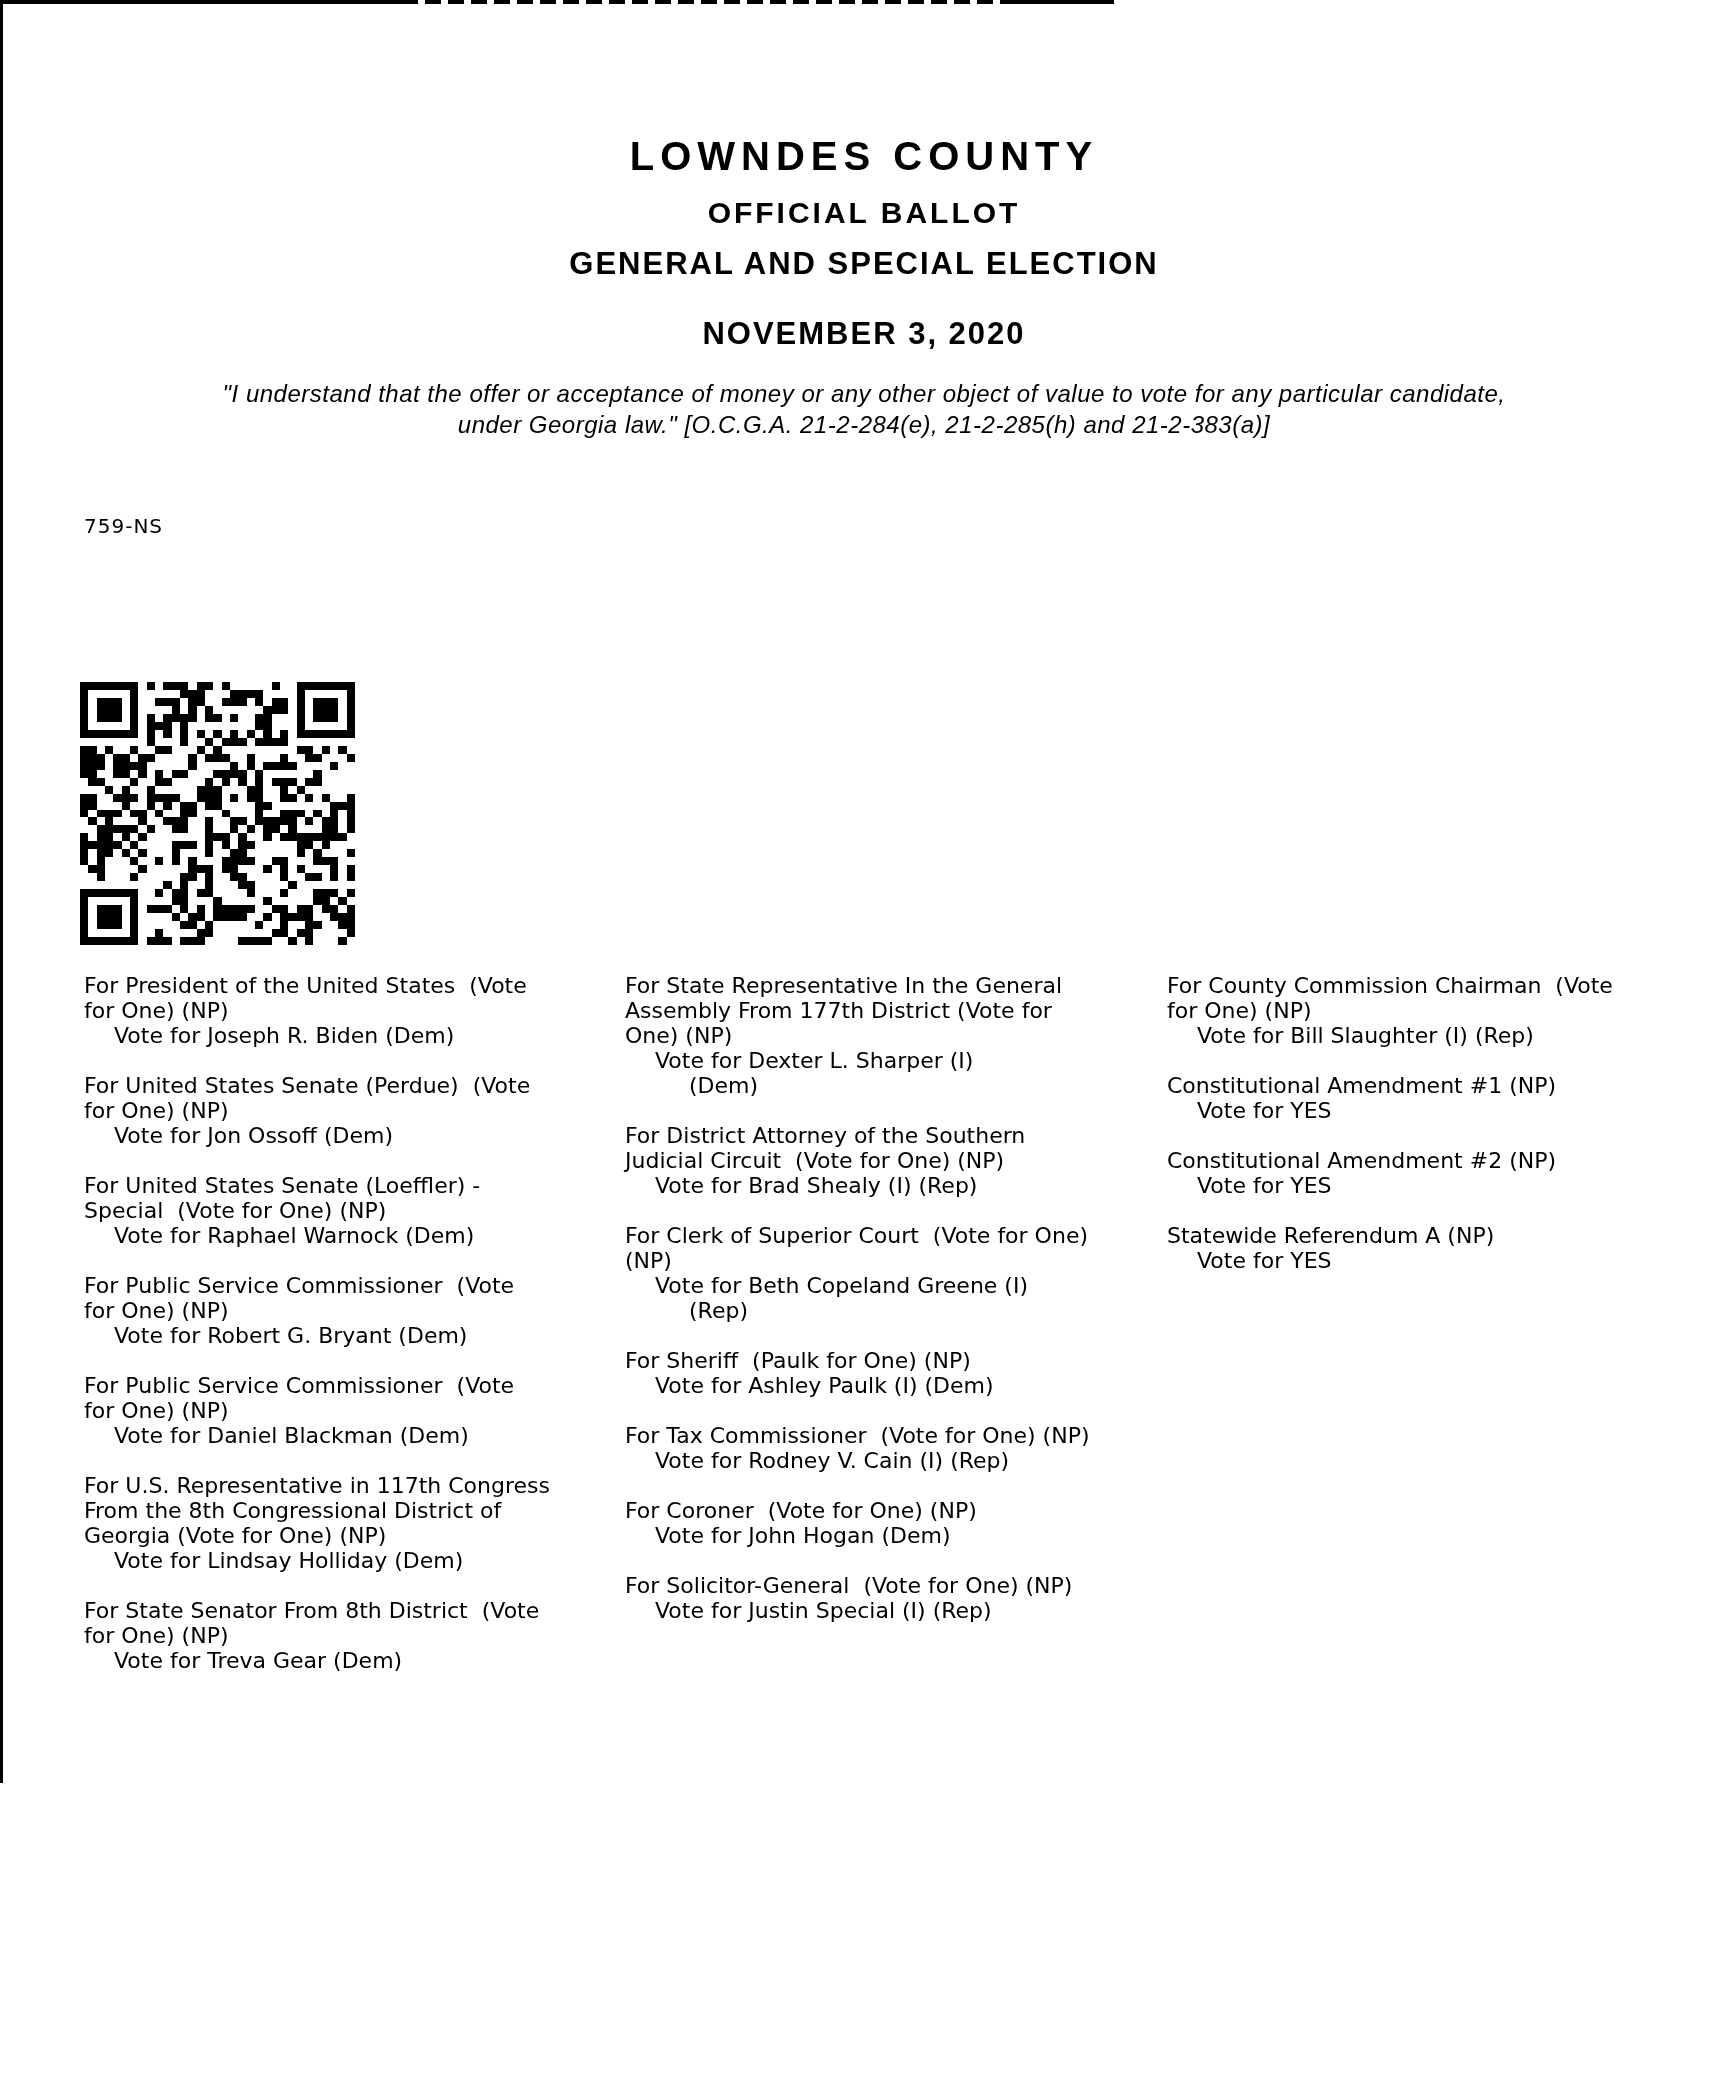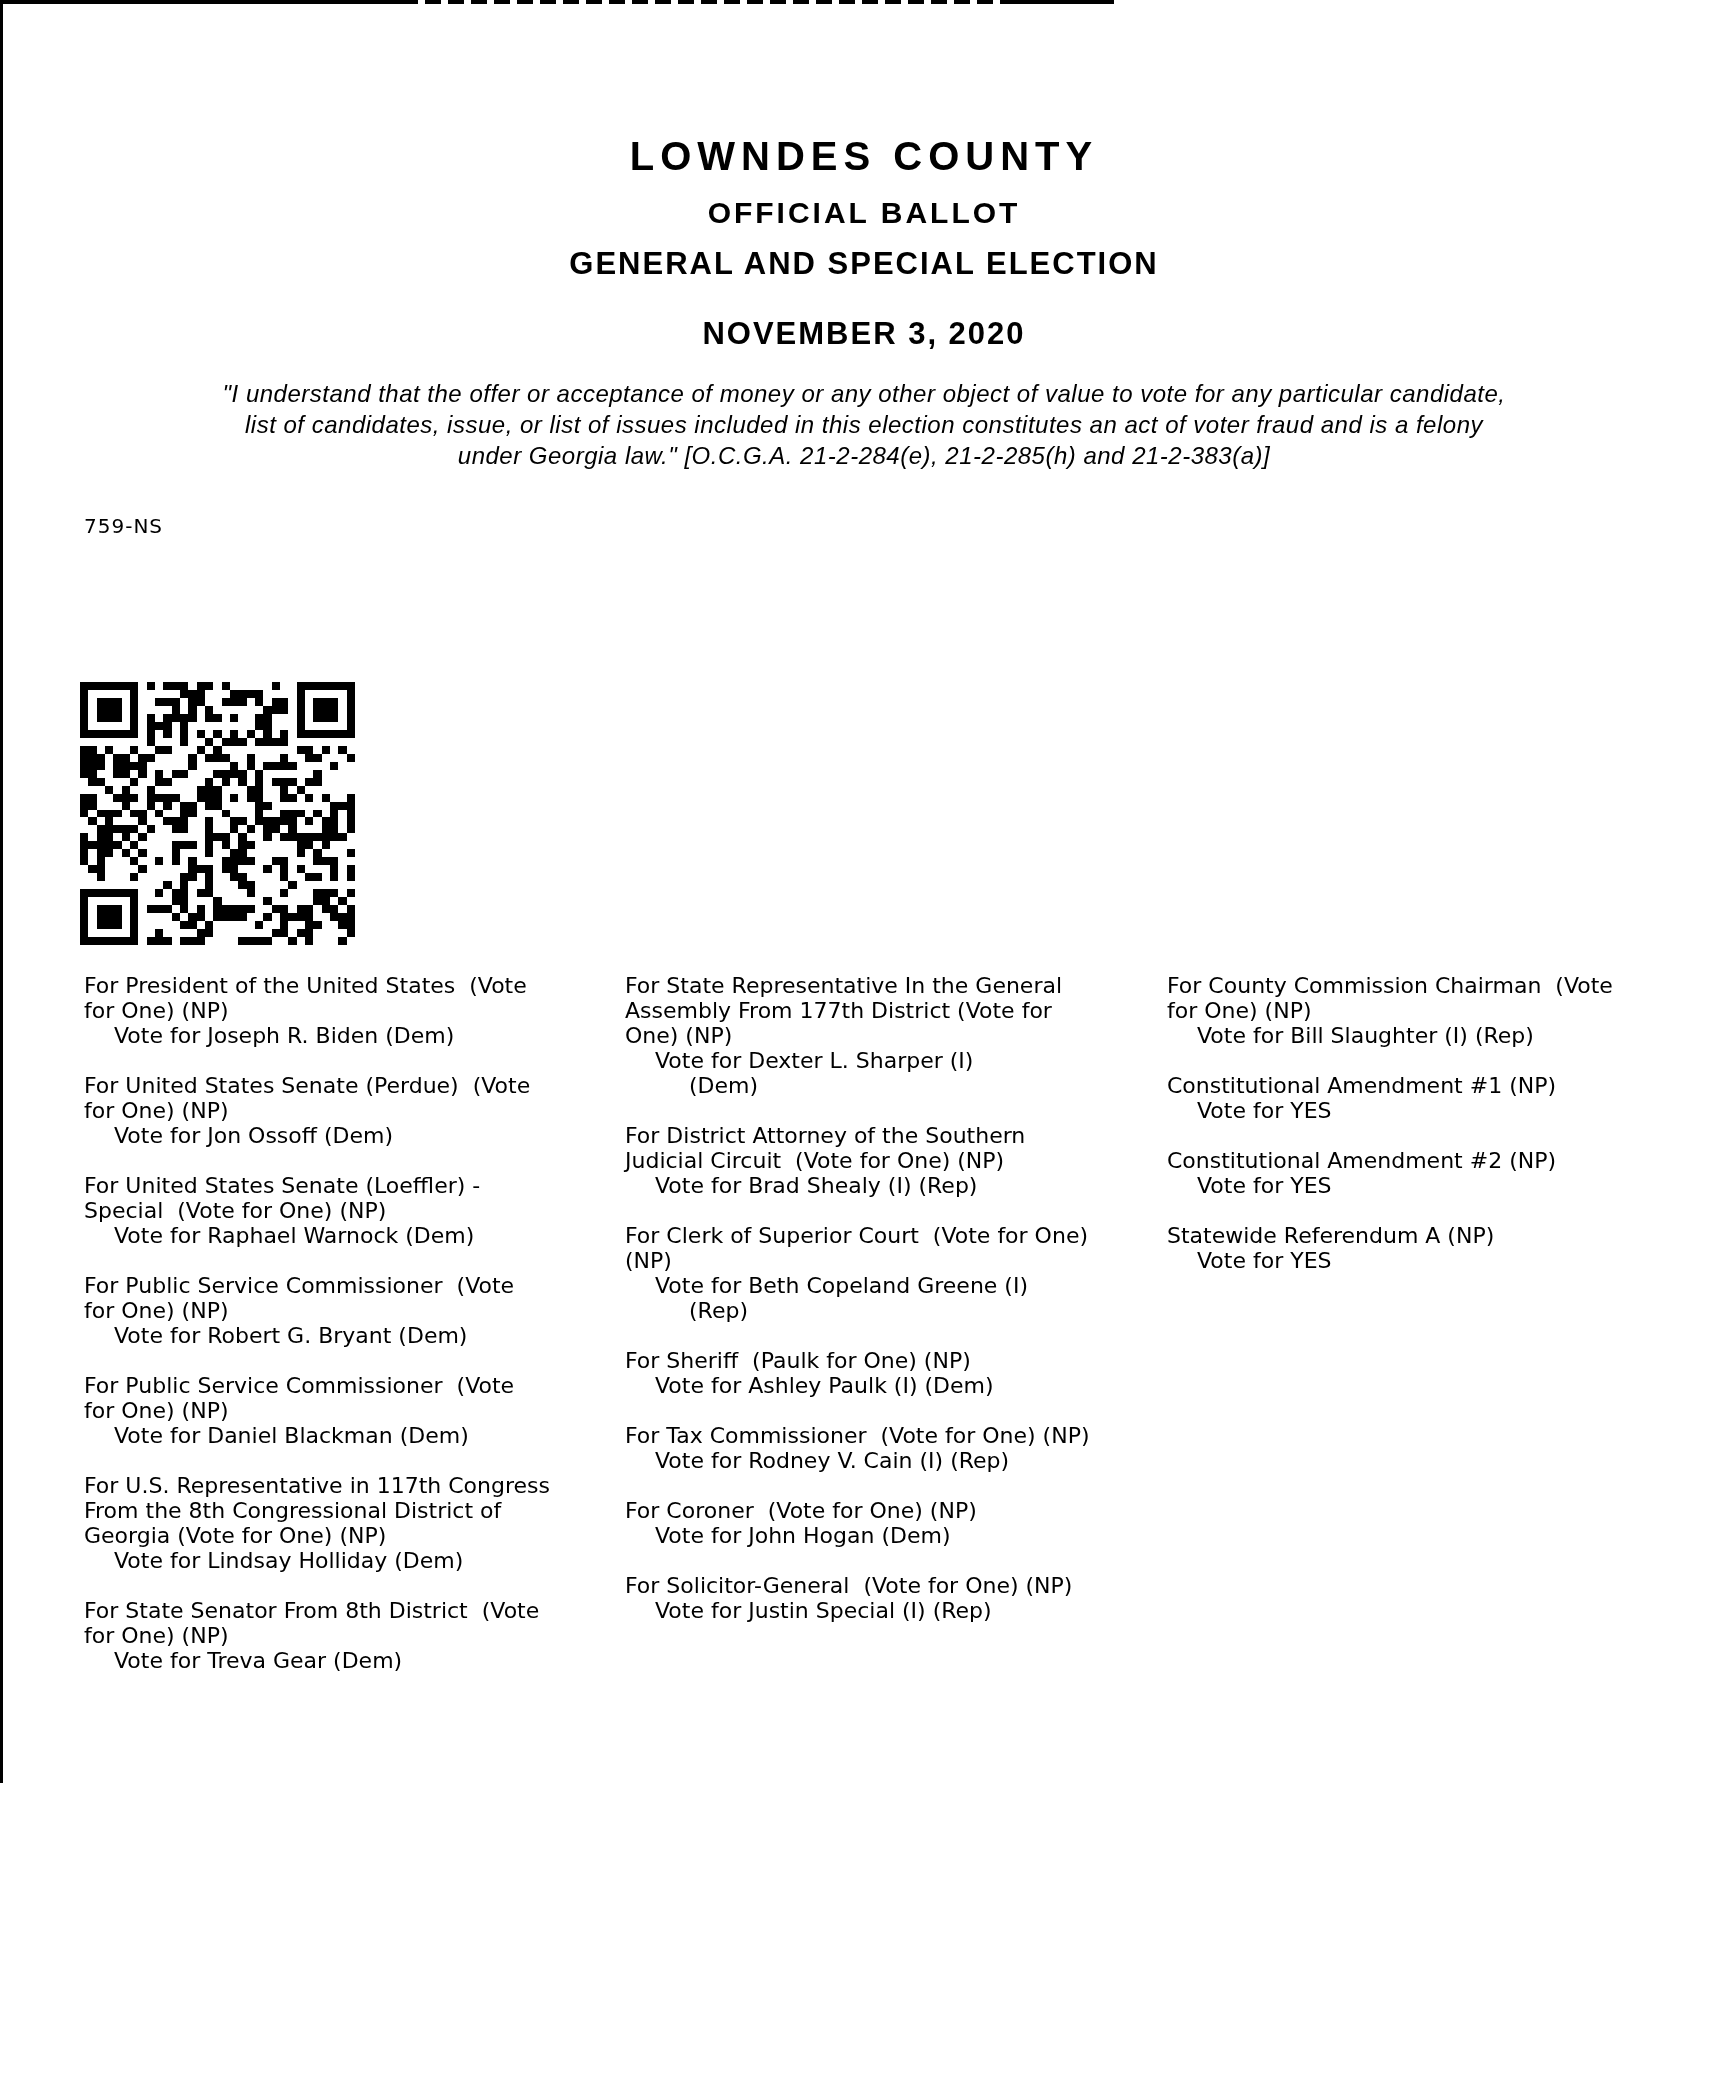--- a/index.html
+++ b/index.html
@@ -64,21 +64,20 @@
   <div class="bottom-seg b2"></div>
   <div class="bottom-seg b3"></div>
 
   <div class="hline county">LOWNDES COUNTY</div>
   <div class="hline e1">GENERAL AND SPECIAL ELECTION</div>
   <div class="hline ballot-type">OFFICIAL BALLOT</div>
   <div class="hline e3">NOVEMBER 3, 2020</div>
 
   <div class="disclaimer">
     <div>"I understand that the offer or acceptance of money or any other object of value to vote for any particular candidate,</div>
-    <div>list of candidates, issue, or list of issues included in this election constitutes an act of voter fraud and is a felony</div>
     <div>under Georgia law." [O.C.G.A. 21-2-284(e), 21-2-285(h) and 21-2-383(a)]</div>
   </div>
 
   <div class="ballot-id">759-NS</div>
 
   <svg class="qr" id="qr" viewBox="0 0 33 33" preserveAspectRatio="none" xmlns="http://www.w3.org/2000/svg">
       <rect x="0" y="0" width="1" height="1"></rect>
       <rect x="1" y="0" width="1" height="1"></rect>
       <rect x="2" y="0" width="1" height="1"></rect>
       <rect x="3" y="0" width="1" height="1"></rect>

